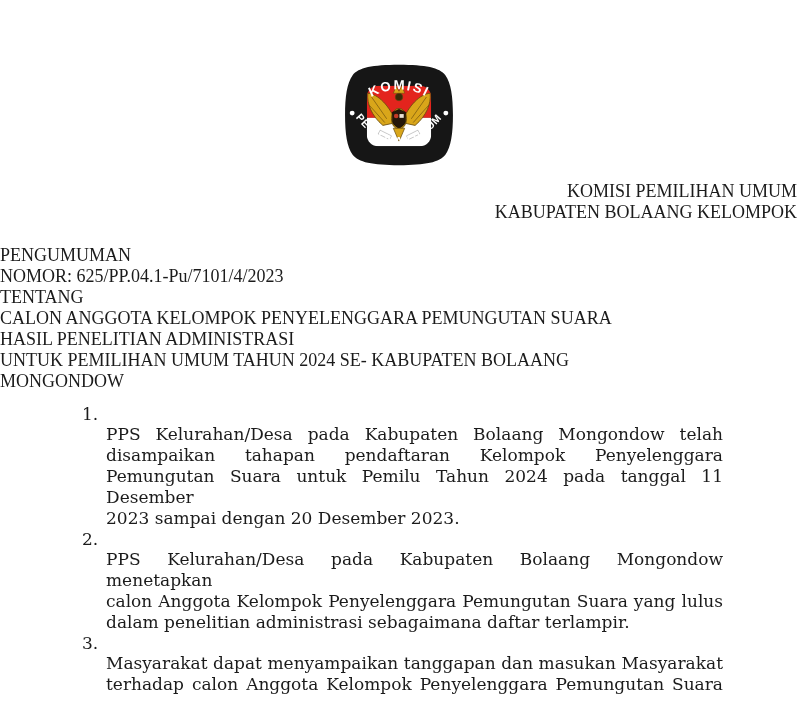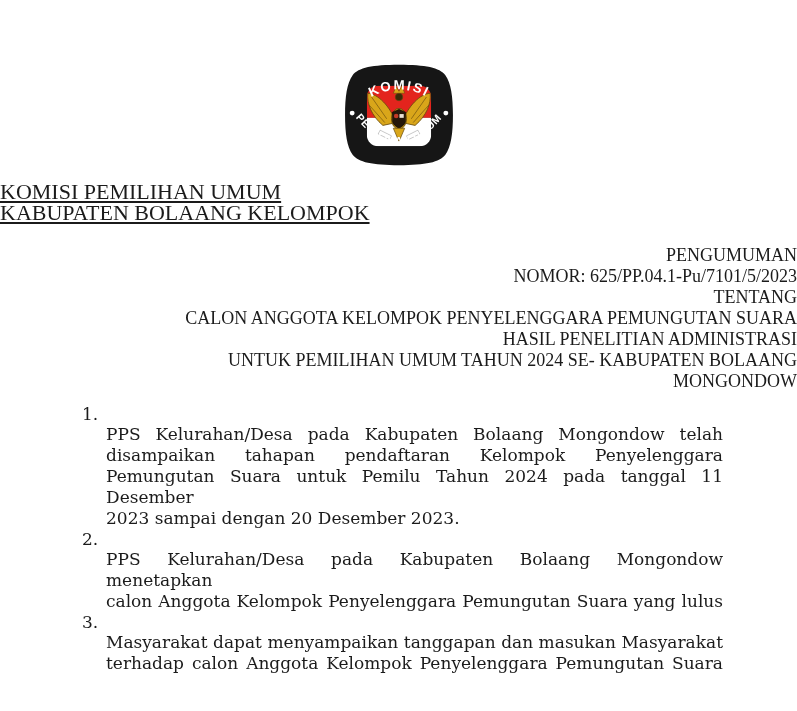--- a/index.html
+++ b/index.html
@@ -13,30 +13,29 @@
     width: 797px; height: 711px;
     color: #1b1b1b;
   }
   .logo {
     display: block;
     margin: 62px auto 0 auto;
     width: 116px; height: 106px;
   }
   .org-header {
     margin-top: 13px;
-    text-align: left;
+    text-align: right;
     font-family: "Liberation Serif", serif;
-    font-size: 22px;
+    font-size: 18px;
     line-height: 21px;
     color: #1b1b1b;
-    text-decoration: underline;
   }
   .doc-title {
     margin-top: 22px;
-    text-align: right;
+    text-align: left;
     font-family: "Liberation Serif", serif;
     font-size: 18px;
     line-height: 21px;
     color: #1b1b1b;
   }
   .hline { white-space: nowrap; }
   .intro {
     margin: 14px 74px 0 78px;
     font-family: "DejaVu Serif", serif;
     font-size: 17px;
@@ -109,21 +108,21 @@
     </text>
   </svg>
 
   <div class="org-header">
     <div class="hline">KOMISI PEMILIHAN UMUM</div>
     <div class="hline">KABUPATEN BOLAANG KELOMPOK</div>
   </div>
 
   <div class="doc-title">
     <div class="hline">PENGUMUMAN</div>
-    <div class="hline">NOMOR: 625/PP.04.1-Pu/7101/5/2023</div>
+    <div class="hline">NOMOR: 625/PP.04.1-Pu/7101/4/2023</div>
     <div class="hline">TENTANG</div>
     <div class="hline">CALON ANGGOTA KELOMPOK PENYELENGGARA PEMUNGUTAN SUARA</div>
     <div class="hline">HASIL PENELITIAN ADMINISTRASI</div>
     <div class="hline">UNTUK PEMILIHAN UMUM TAHUN 2024 SE- KABUPATEN BOLAANG</div>
     <div class="hline">MONGONDOW</div>
   </div>
 
 
   <div class="num-list">
 
@@ -135,20 +134,21 @@
         <div class="jline">Pemungutan Suara untuk Pemilu Tahun 2024 pada tanggal 11 Desember</div>
         <div class="jline lastline">2023 sampai dengan 20 Desember 2023.</div>
       </div>
     </div>
 
     <div class="list-item">
       <div class="item-number">2.</div>
       <div class="item-text">
         <div class="jline">PPS Kelurahan/Desa pada Kabupaten Bolaang Mongondow menetapkan</div>
         <div class="jline">calon Anggota Kelompok Penyelenggara Pemungutan Suara yang lulus</div>
+        <div class="jline lastline">dalam penelitian administrasi sebagaimana daftar terlampir.</div>
       </div>
     </div>
 
     <div class="list-item">
       <div class="item-number">3.</div>
       <div class="item-text">
         <div class="jline">Masyarakat dapat menyampaikan tanggapan dan masukan Masyarakat</div>
         <div class="jline">terhadap calon Anggota Kelompok Penyelenggara Pemungutan Suara</div>
 
       </div>

